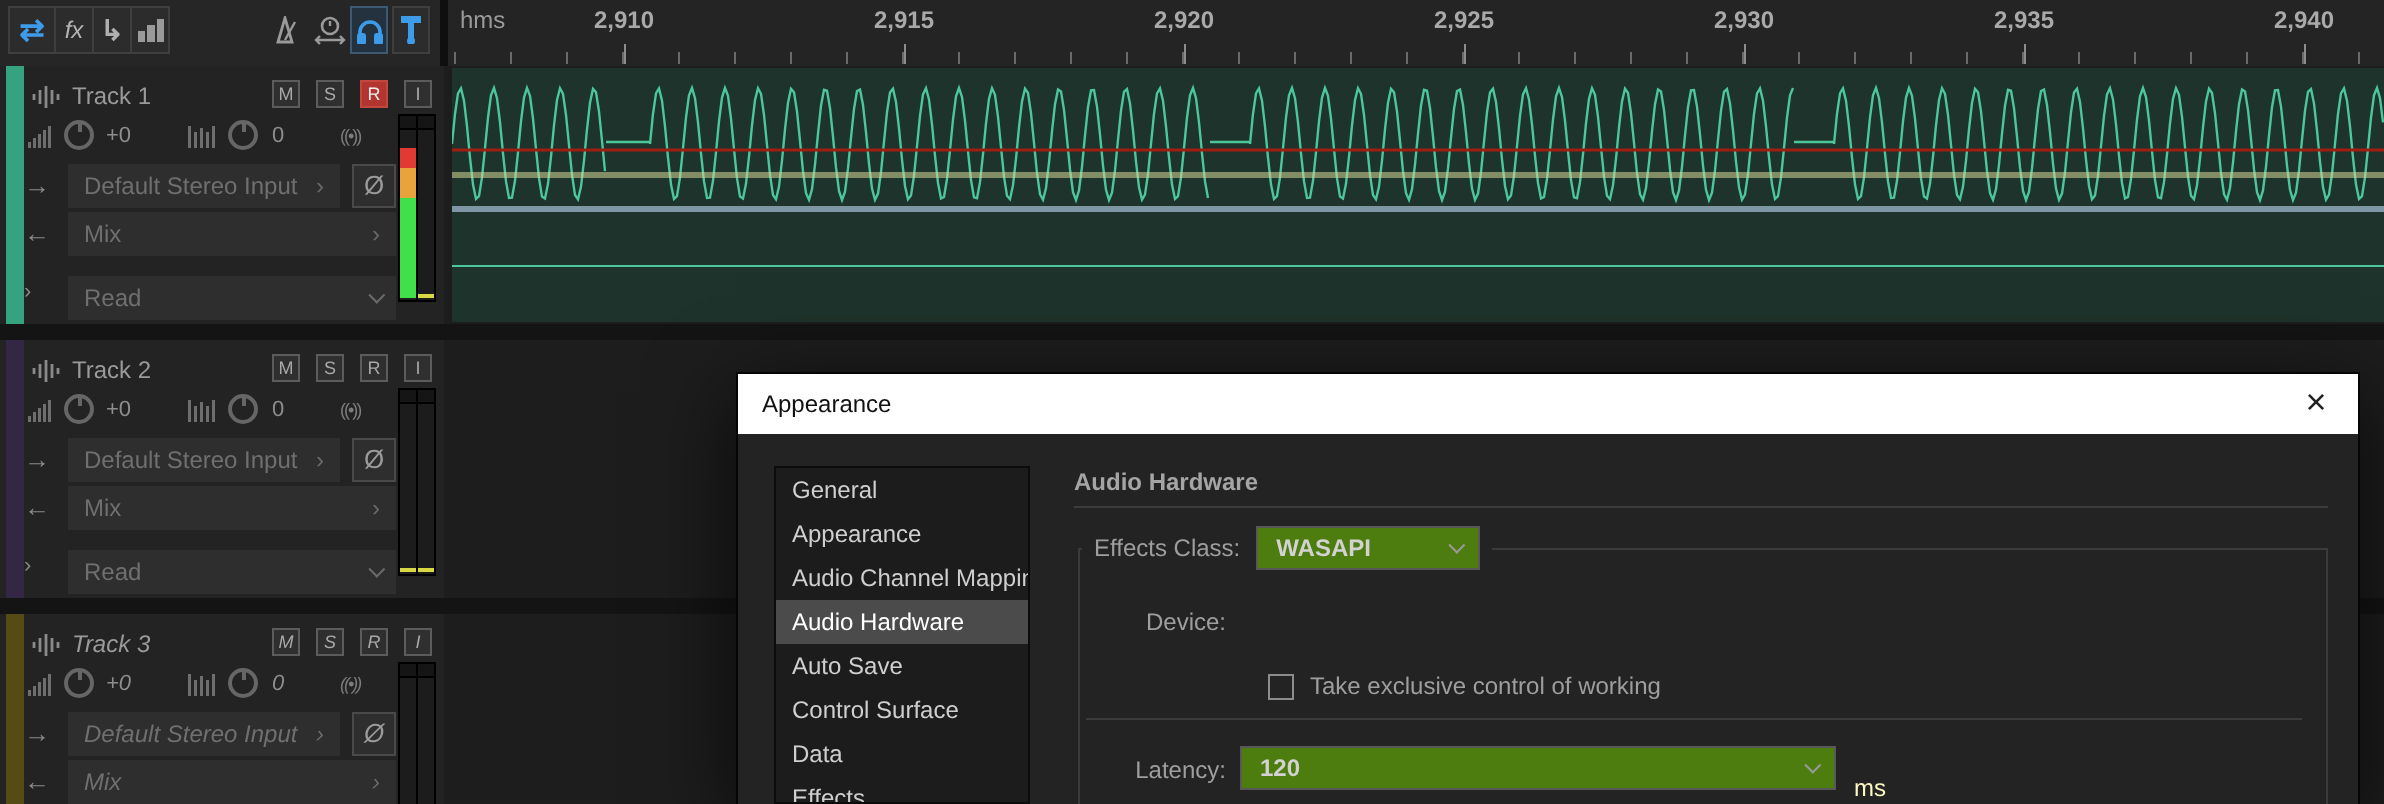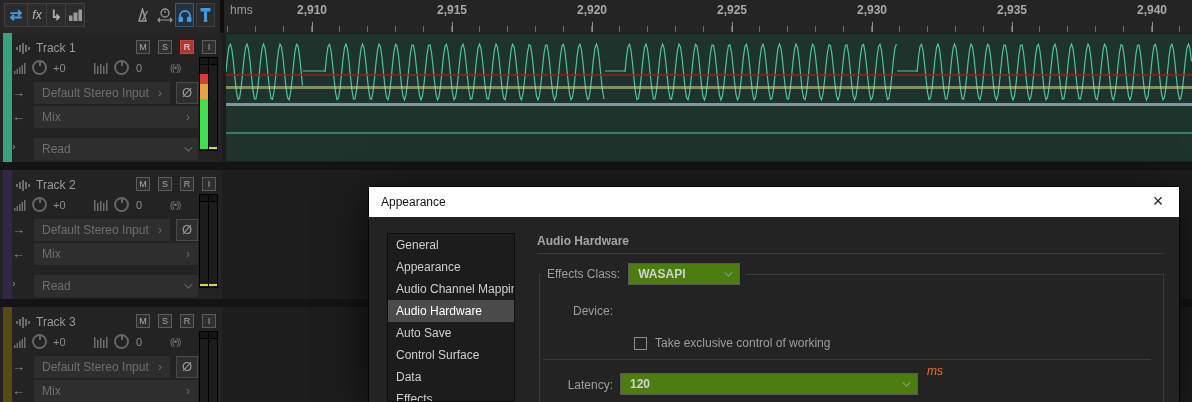--- a/index.html
+++ b/index.html
@@ -28,21 +28,21 @@
   .tick.major { height:10px; background:#8d8d8d; }
   .tick-label { position:absolute; top:3px; transform:translateX(-50%); font-size:12px; color:#a9a9a9; }
   .hms { position:absolute; left:6px; top:3px; font-size:12px; color:#9a9a9a; }
 
   
   .clip { position:absolute; left:226px; top:34px; width:966px; height:127px; }
   .lane-sep { position:absolute; left:0; width:1192px; height:8px; background:#141414; }
 
   
   .track { position:absolute; left:0; width:222px; background:#232323; overflow:hidden; }
-  .t1 { top:33px; height:129px;padding-left:48px; } .t2 { top:170px; height:129px; } .t3 { top:307px; height:95px; }
+  .t1 { top:33px; height:129px;padding-left:48px; } .t2 { top:170px; height:129px; } .t3 { top:307px; height:95px;font-style:italic; }
   .color-strip { position:absolute; left:3px; top:0; bottom:0; width:9px; }
   .trk-name { position:absolute; left:36px; top:8px; font-size:12px; color:#9a9a9a; }
   .trk-icon { position:absolute; left:16px; top:9px; }
   .mbtn { position:absolute; top:7px; width:14px; height:14px; border:1px solid #5c5c5c; background:#2f2f2f;
           color:#a8a8a8; font-size:9px; line-height:12px; text-align:center; cursor:pointer; }
   .mbtn.b-m{left:136px;} .mbtn.b-s{left:158px;} .mbtn.b-r{left:180px;} .mbtn.b-i{left:202px;}
   .mbtn.active { background:#b23530; border-color:#c4463f; color:#eee; }
   .knob { position:absolute; width:15px; height:15px; border:2px solid #666; border-radius:50%; }
   .knob .ind { position:absolute; left:50%; top:-1px; width:2px; height:5px; background:#666; transform:translateX(-50%); }
   .kv { position:absolute; font-size:11px; color:#8d8d8d; }
@@ -95,21 +95,21 @@
         padding:0 9px; font-size:12px; font-weight:700; color:#d2d2d2; cursor:pointer; }
   .dd .chev { margin-left:auto; }
   .dd-dc { width:112px; margin-left:8px; }
   .r-label { position:absolute; width:80px; text-align:right; font-size:12px; color:#9e9e9e; }
   .dd-dev { position:absolute; left:251px; top:112px; width:298px; height:23px; border:2px solid #1f78ce; }
   .cbox { position:absolute; left:265px; top:150px; width:13px; height:13px; border:1px solid #8c8c8c;
           background:transparent; cursor:pointer; }
   .cbox-label { position:absolute; left:286px; top:149px; font-size:12px; color:#9e9e9e; }
   .hr2 { position:absolute; left:174px; top:172px; width:608px; height:1px; background:#3b3b3b; }
   .dd-lat { position:absolute; left:251px; top:186px; width:298px; height:22px; }
-  .ms { position:absolute; left:558px; top:177px; font-size:12px; color:#f97316;font-style:italic; }
+  .ms { position:absolute; left:558px; top:200px; font-size:12px; color:#fef9c3; }
   .panel-divider { position:absolute; left:220px; top:0; width:2px; height:170px; background:#0f0f0f; }
 </style>
 </head>
 <body>
 
 <div class="app">
 
   <div class="toolbar">
     <div class="tbtn" style="left:4px;width:24px;">
       <span class="glyph-move">⇄</span>

